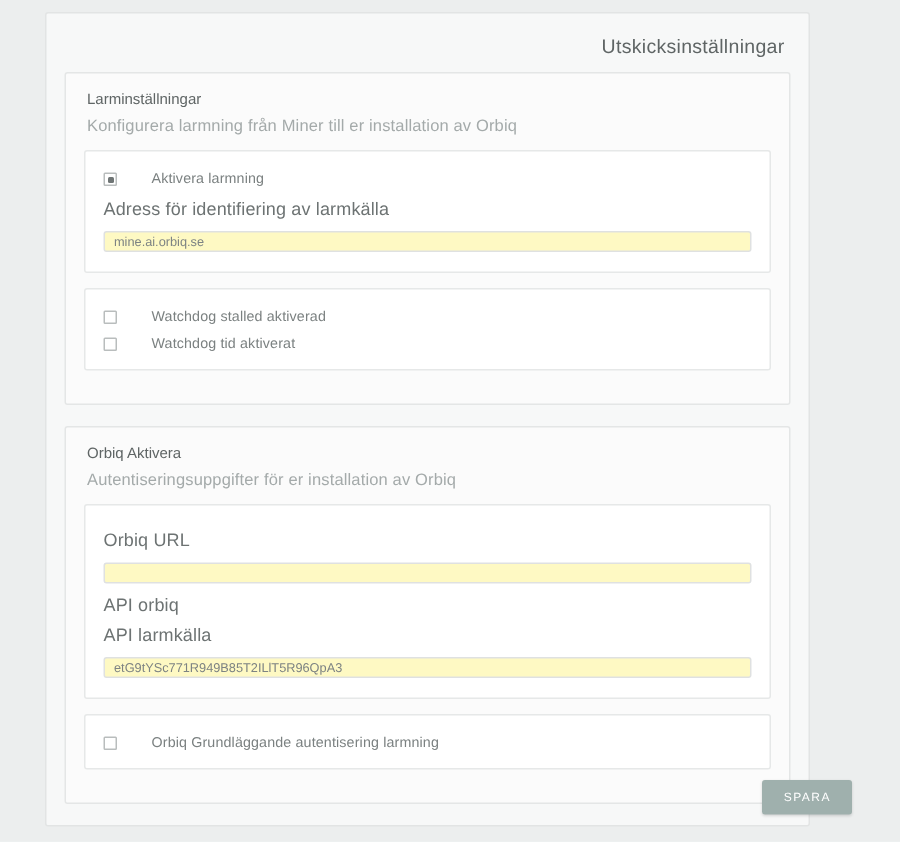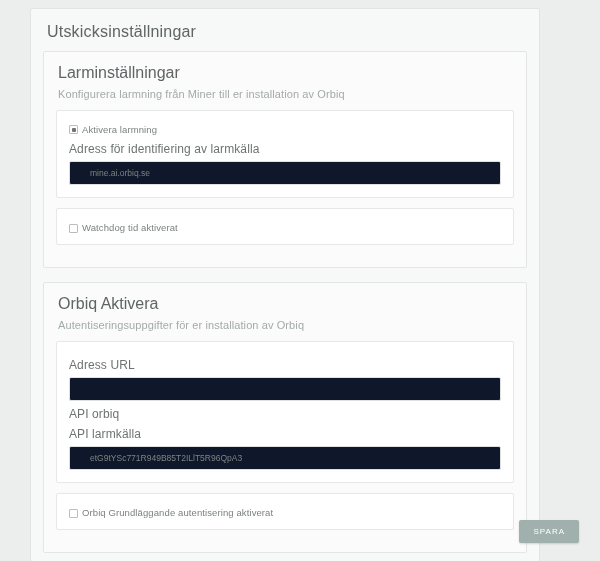--- a/index.html
+++ b/index.html
@@ -23,35 +23,36 @@
     position: absolute;
     left: 30px;
     top: 8px;
     width: 510px;
     background: #f7f8f8;
     border: 1px solid #e2e4e4;
     border-radius: 2px;
     padding: 0;
   }
   .section-title {
-    font-size: 16px;
+    font-size: 13px;
     color: #5f6565;
     padding: 14px 16px 10px 16px;
     font-weight: normal;
     letter-spacing: .2px;
+    text-align: right;
   }
   .panel {
     margin: 0 12px 14px 12px;
     background: #fbfbfb;
     border: 1px solid #e4e6e6;
     border-radius: 2px;
     padding: 10px 12px 12px 12px;
   }
   .panel-heading {
-    font-size: 16px;
+    font-size: 10px;
     color: #5f6565;
     margin: 2px 0 6px 2px;
   }
   .panel-sub {
     font-size: 11px;
     color: #a4aaaa;
     margin: 0 0 10px 2px;
     letter-spacing: .1px;
   }
   .inner-box {
@@ -60,24 +61,24 @@
     border-radius: 2px;
     padding: 10px 12px 12px 12px;
     margin-bottom: 10px;
   }
   .inner-box.plain {
     padding: 10px 12px 10px 12px;
   }
   .check-row {
     display: flex;
     align-items: center;
-    gap: 4px;
+    gap: 23px;
     margin: 3px 0 7px 0;
   }
-  .check-row:last-child { margin-bottom: 1px; align-items: flex-end; }
+  .check-row:last-child { margin-bottom: 1px; }
   .cb {
     width: 9px;
     height: 9px;
     border: 1px solid #b9bdbd;
     background: #fff;
     border-radius: 1px;
     display: inline-block;
     flex: 0 0 auto;
     position: relative;
   }
@@ -98,34 +99,34 @@
   }
   .field { margin-top: 6px; }
   .field-label {
     font-size: 12px;
     color: #6d7373;
     margin-bottom: 5px;
     letter-spacing: .1px;
   }
   .text-input {
     width: 100%;
-    height: 24px;
+    height: 14px;
     border: 1px solid #dfe1e1;
     border-radius: 2px;
-    background: #0f172a;
+    background: #fef9c3;
     font-size: 8.5px;
     color: #7d8383;
-    padding: 0 20px;
+    padding: 0 6px;
     font-family: "Liberation Sans", sans-serif;
     outline: none;
   }
   .text-input::placeholder { color: #c3c7c7; }
   .save-wrap {
     position: absolute;
-    right: 21px;
+    right: 32px;
     bottom: 18px;
   }
   .save-btn {
     background: #9fb0ad;
     color: #ffffff;
     border: none;
     border-radius: 2px;
     font-size: 8px;
     letter-spacing: 1px;
     padding: 7px 14px;
@@ -154,47 +155,51 @@
         </div>
         <div class="field">
           <div class="field-label">Adress för identifiering av larmkälla</div>
           <input class="text-input" type="text" value="mine.ai.orbiq.se" style="">
         </div>
       </div>
 
       <div class="inner-box plain">
         <div class="check-row">
           <span class="cb"></span>
+          <span class="check-label">Watchdog stalled aktiverad</span>
+        </div>
+        <div class="check-row">
+          <span class="cb"></span>
           <span class="check-label">Watchdog tid aktiverat</span>
         </div>
       </div>
     </div>
 
     <div class="panel">
       <div class="panel-heading">Orbiq Aktivera</div>
       <div class="panel-sub">Autentiseringsuppgifter för er installation av Orbiq</div>
 
       <div class="inner-box">
         <div class="field">
-          <div class="field-label">Adress URL</div>
+          <div class="field-label">Orbiq URL</div>
           <input class="text-input" type="text" value="" style="">
         </div>
         <div class="field">
           <div class="field-label">API orbiq</div>
         </div>
         <div class="field">
           <div class="field-label">API larmkälla</div>
           <input class="text-input" type="text" value="etG9tYSc771R949B85T2ILlT5R96QpA3" style="">
         </div>
       </div>
 
       <div class="inner-box plain">
         <div class="check-row">
           <span class="cb"></span>
-          <span class="check-label">Orbiq Grundläggande autentisering aktiverat</span>
+          <span class="check-label">Orbiq Grundläggande autentisering larmning</span>
         </div>
       </div>
     </div>
 
   </div>
 
   <div class="save-wrap">
     <button class="save-btn">SPARA</button>
   </div>
 

